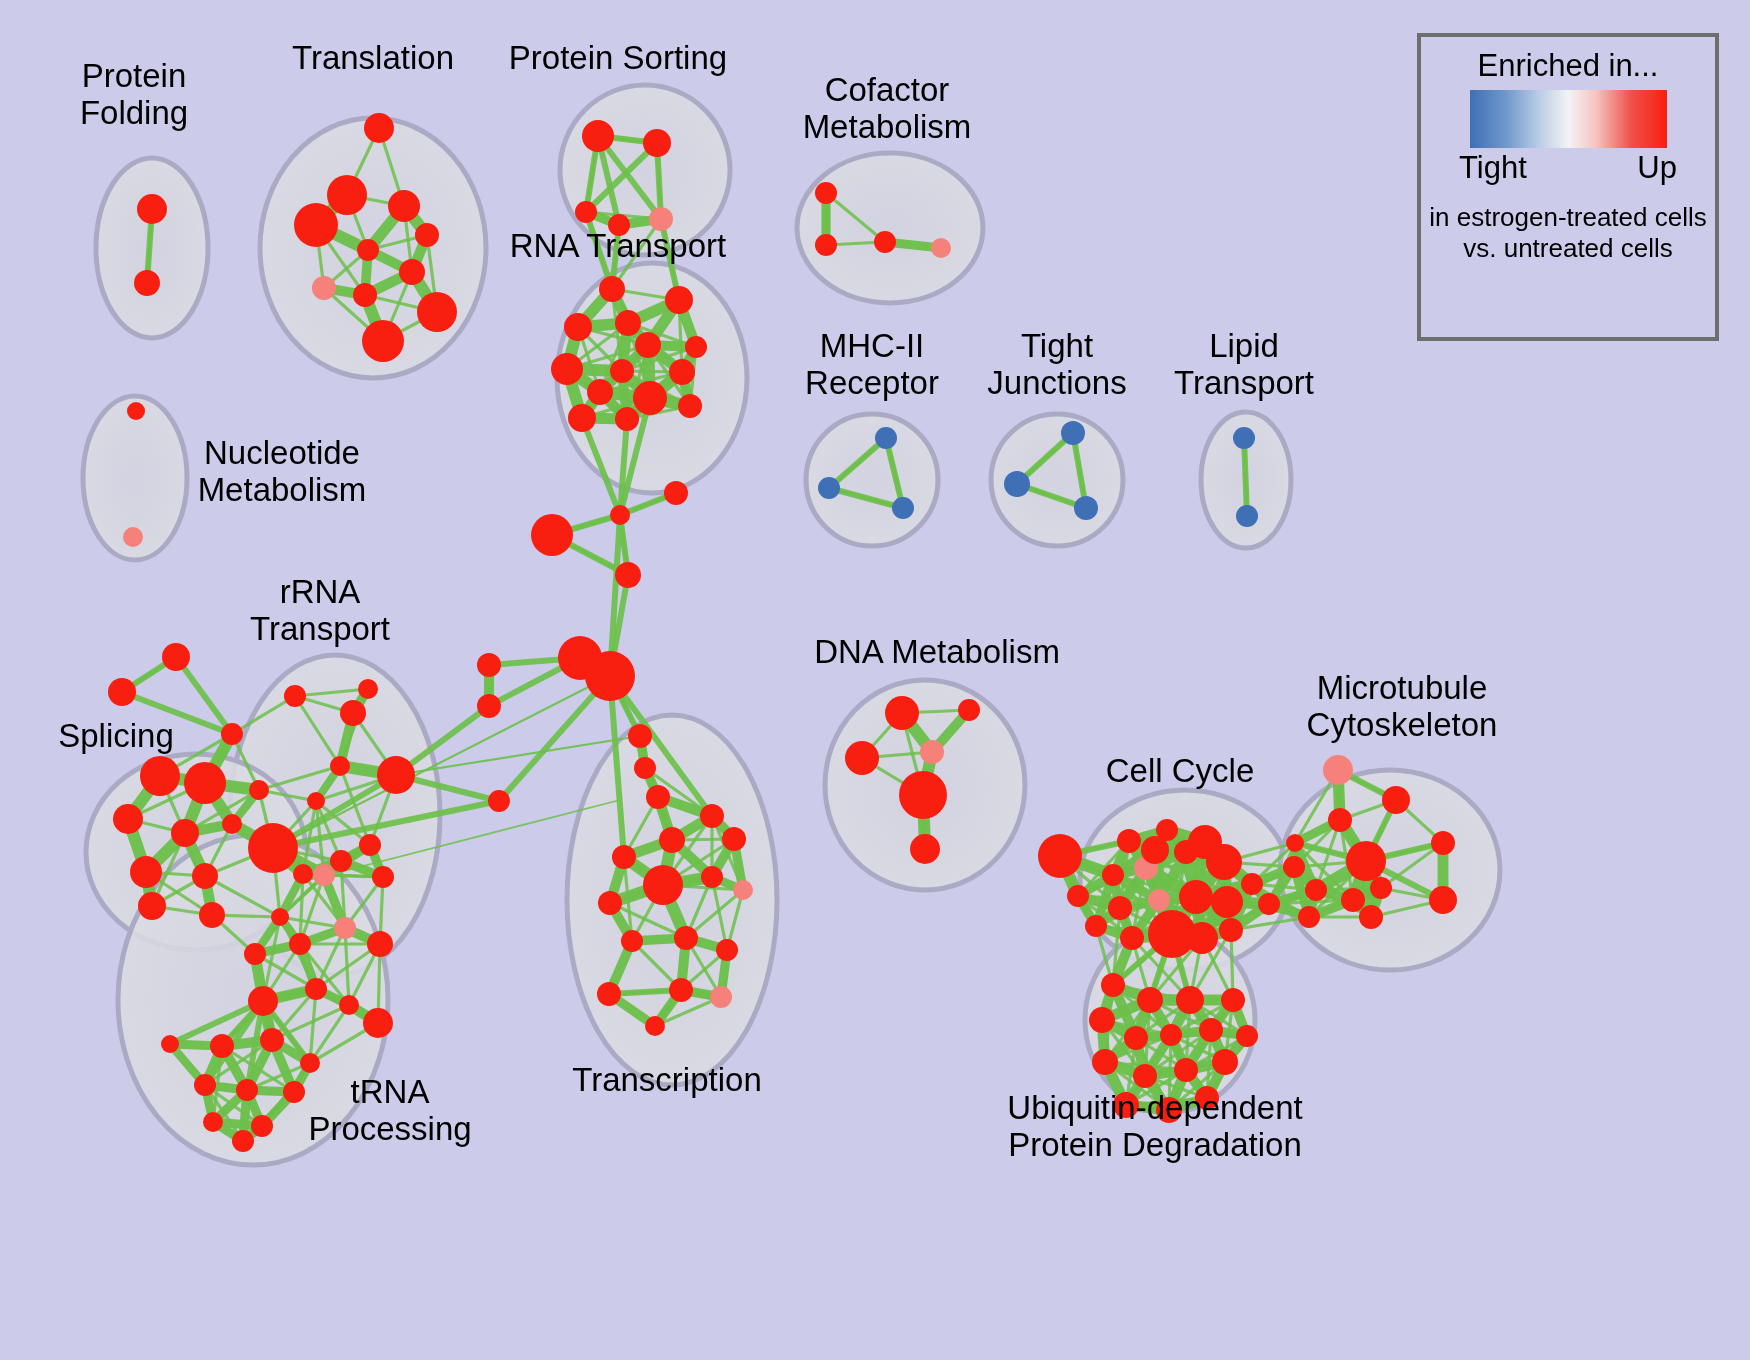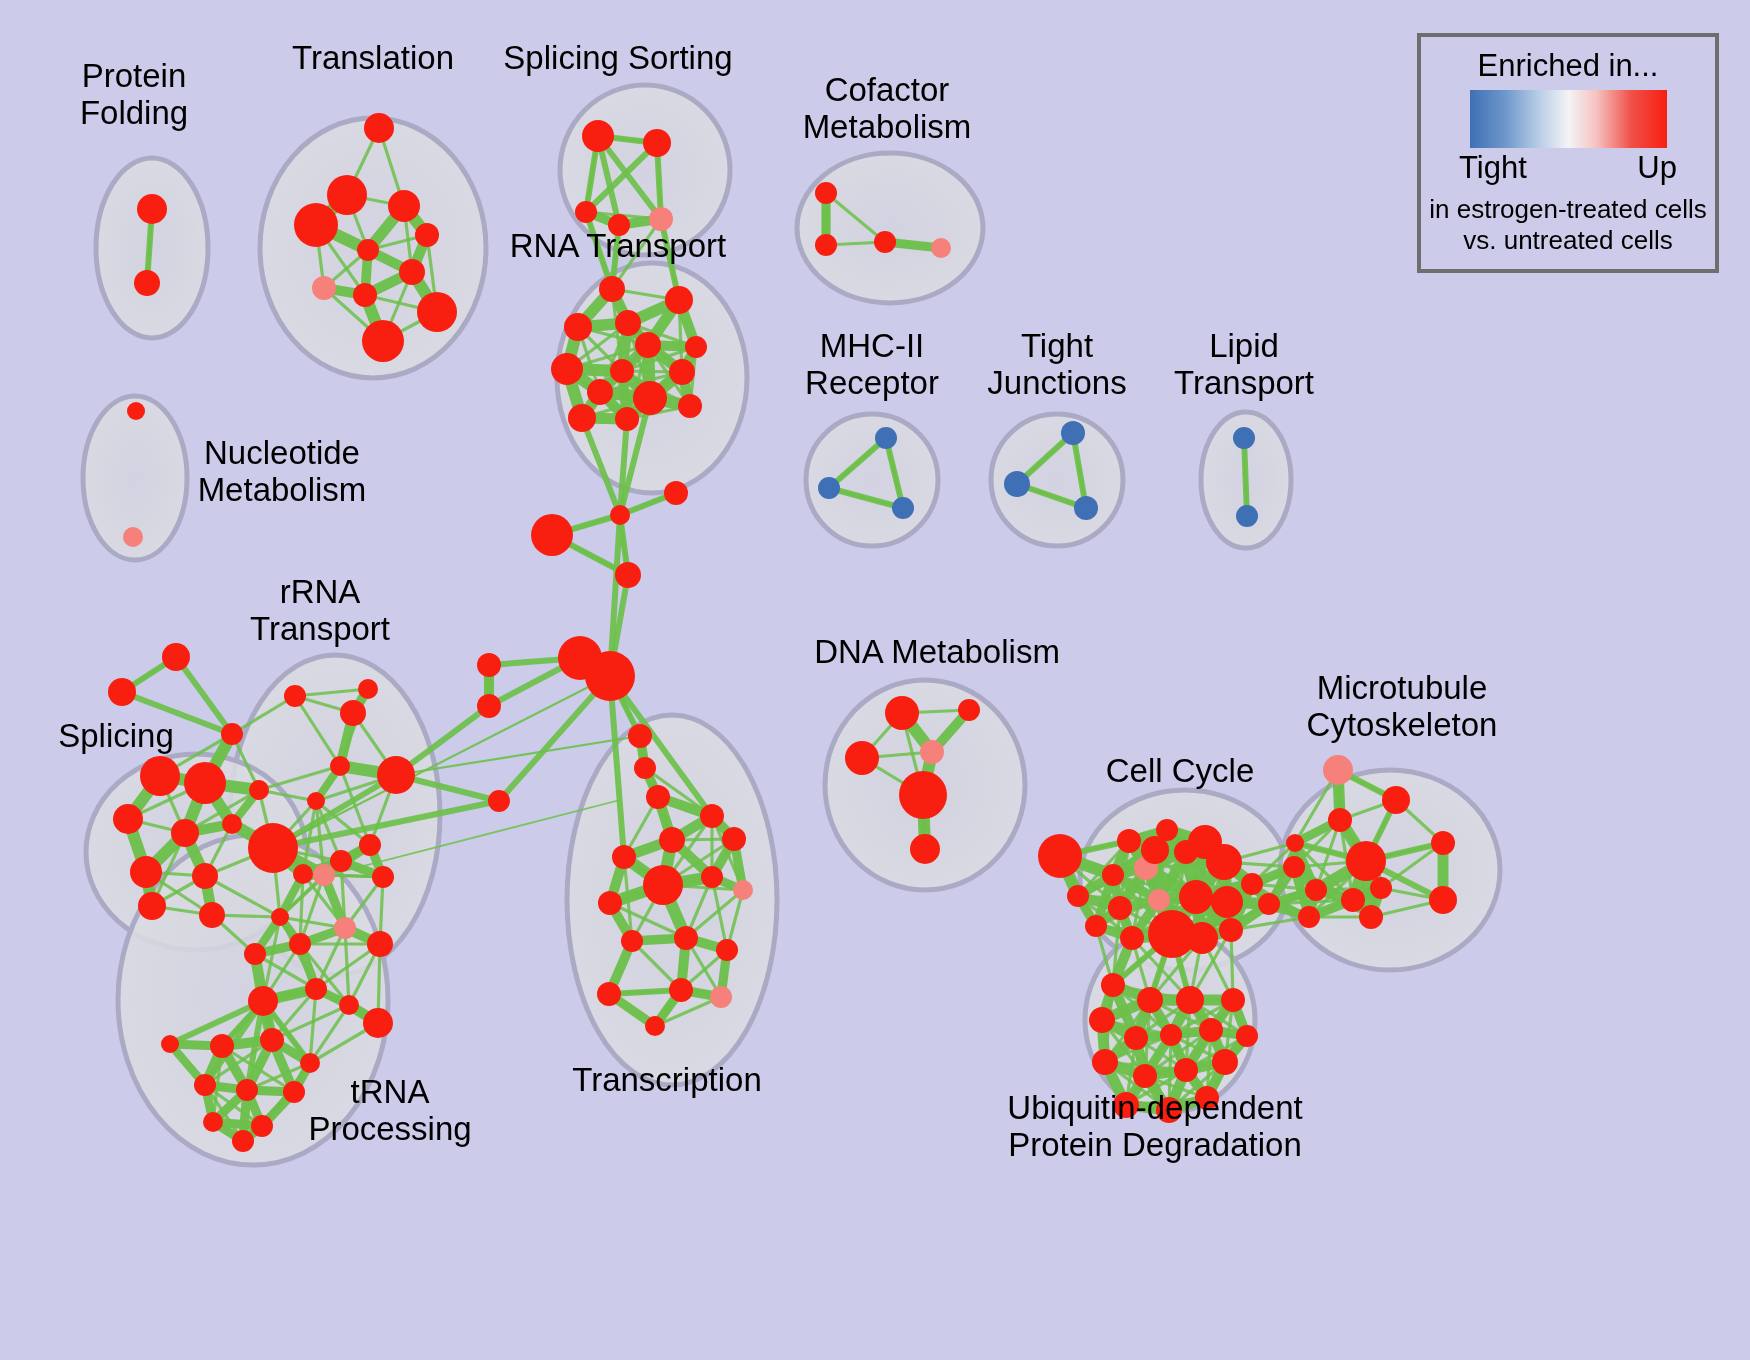--- a/index.html
+++ b/index.html
@@ -20,21 +20,21 @@
     line-height:1.12;
     white-space:pre;
     text-align:center;
     transform:translateX(-50%);
     pointer-events:none;
   }
   
   #legend{
     position:absolute;
     left:1417px;top:33px;
-    width:302px;height:240px;
+    width:302px;height:308px;
     background:#ccccea;
     border:4px solid #6e6e6e;
     box-sizing:border-box;
     display:flex;flex-direction:column;align-items:center;
   }
   #legend-title{
     margin-top:11px;
     font-size:31px;color:#000;
     font-family:"Liberation Sans", sans-serif;
   }
@@ -42,21 +42,21 @@
     margin-top:6px;
     width:197px;height:58px;
     background:linear-gradient(to right,#3f6fb5 0%,#6e97cb 18%,#b8cde6 35%,#f3f3f6 50%,#f6c3c1 64%,#f05048 82%,#f81e10 100%);
   }
   #legend-ends{
     width:218px;margin-top:2px;
     display:flex;justify-content:space-between;
     font-size:31px;color:#000;
   }
   .legend-sub{font-size:26px;color:#000;line-height:1.2;}
-  .legend-sub.first{margin-top:8px;}
+  .legend-sub.first{margin-top:16px;}
 </style>
 </head>
 <body>
 
 <div id="stage">
 
   <svg id="net" viewBox="0 0 1750 1360" preserveAspectRatio="none" xmlns="http://www.w3.org/2000/svg">
     <defs>
       <radialGradient id="cg" cx="50%" cy="50%" r="55%">
         <stop offset="0%" stop-color="#d3d3e0"></stop>
@@ -887,21 +887,21 @@
         <circle cx="1169" cy="1110" r="13" fill="#f81e10"></circle>
         <circle cx="1207" cy="1098" r="12" fill="#f81e10"></circle>
         <circle cx="1247" cy="1036" r="11" fill="#f81e10"></circle>
       </g>
   </svg>
 
   <div id="labels">
       <div class="lbl" style="left: 134px; top: 58px;">Protein
 Folding</div>
       <div class="lbl" style="left: 373px; top: 40px;">Translation</div>
-      <div class="lbl" style="left: 618px; top: 40px;">Splicing Sorting</div>
+      <div class="lbl" style="left: 618px; top: 40px;">Protein Sorting</div>
       <div class="lbl" style="left: 618px; top: 228px;">RNA Transport</div>
       <div class="lbl" style="left: 887px; top: 72px;">Cofactor
 Metabolism</div>
       <div class="lbl" style="left: 872px; top: 328px;">MHC-II
 Receptor</div>
       <div class="lbl" style="left: 1057px; top: 328px;">Tight
 Junctions</div>
       <div class="lbl" style="left: 1244px; top: 328px;">Lipid
 Transport</div>
       <div class="lbl" style="left: 282px; top: 435px;">Nucleotide

